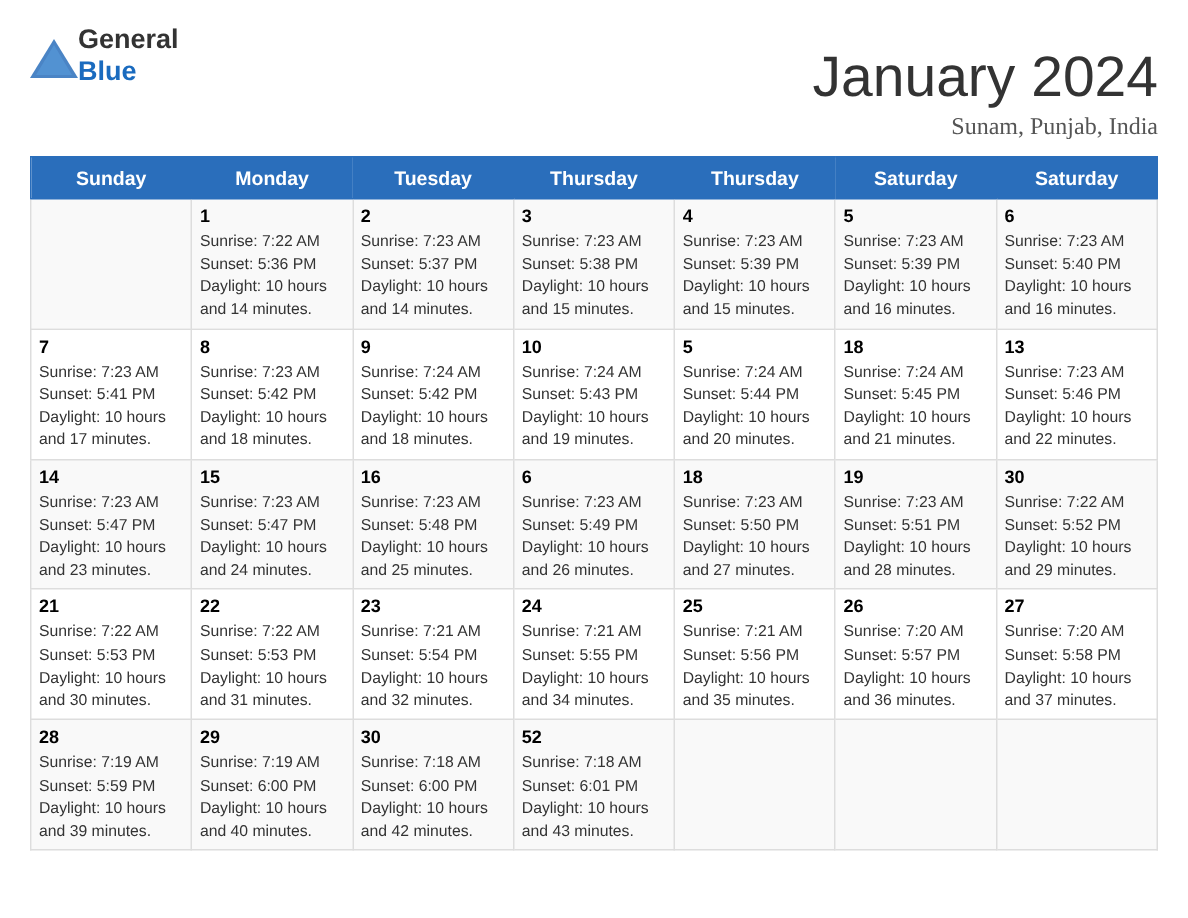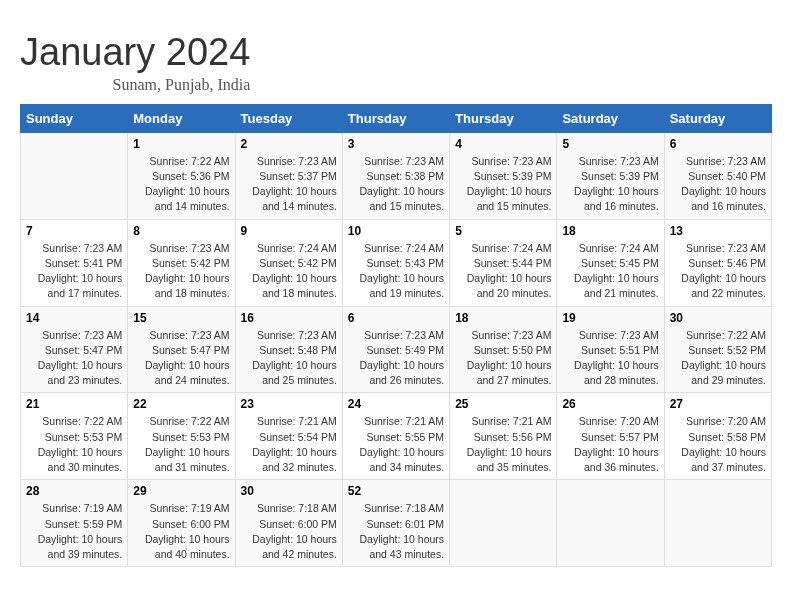--- a/index.html
+++ b/index.html
@@ -32,21 +32,21 @@
     .month-title { font-size: 38px; color: #333; font-weight: normal; line-height: 1.1; }
     .location { font-size: 16px; color: #555; margin-top: 2px; font-family: Liberation Serif, serif; }
     table {
       width: 100%;
       border-collapse: collapse;
       font-size: 11px;
     }
     thead tr th {
       background: #2a6ebb;
       color: #fff;
-      text-align: left;
+      text-align: center;
       padding: 6px 5px;
       font-size: 13px;
       font-weight: bold;
       border: 1px solid #2a6ebb;
     }
     tbody tr td {
       border: 1px solid #ddd;
       vertical-align: top;
       padding: 4px 5px;
       width: calc(100%/7);
@@ -57,29 +57,40 @@
     .day-num {
       font-weight: bold;
       font-size: 12px;
       margin-bottom: 3px;
       display: block;
     }
     .day-info {
       font-size: 10.5px;
       color: #333;
       line-height: 1.45;
-      text-align: right;
     }
     td.empty { background: #fff !important; }
     tbody tr:nth-child(odd) td.empty { background: #f9f9f9 !important; }
   </style>
 </head>
 <body>
 
 <div class="header">
+  <div class="logo">
+    <div class="logo-icon">
+      <svg width="32" height="26" viewBox="0 0 32 26">
+        <polygon points="16,0 32,26 0,26" fill="#2a6ebb" opacity="0.85"></polygon>
+        <polygon points="16,4 28,24 4,24" fill="#5aa0e0" opacity="0.5"></polygon>
+      </svg>
+    </div>
+    <div>
+      <span class="logo-text-general">General</span><br>
+      <span class="logo-text-blue">Blue</span>
+    </div>
+  </div>
   <div class="title-block">
     <div class="month-title">January 2024</div>
     <div class="location">Sunam, Punjab, India</div>
   </div>
 </div>
 
 <table>
   <thead>
     <tr>
     <th>Sunday</th>

